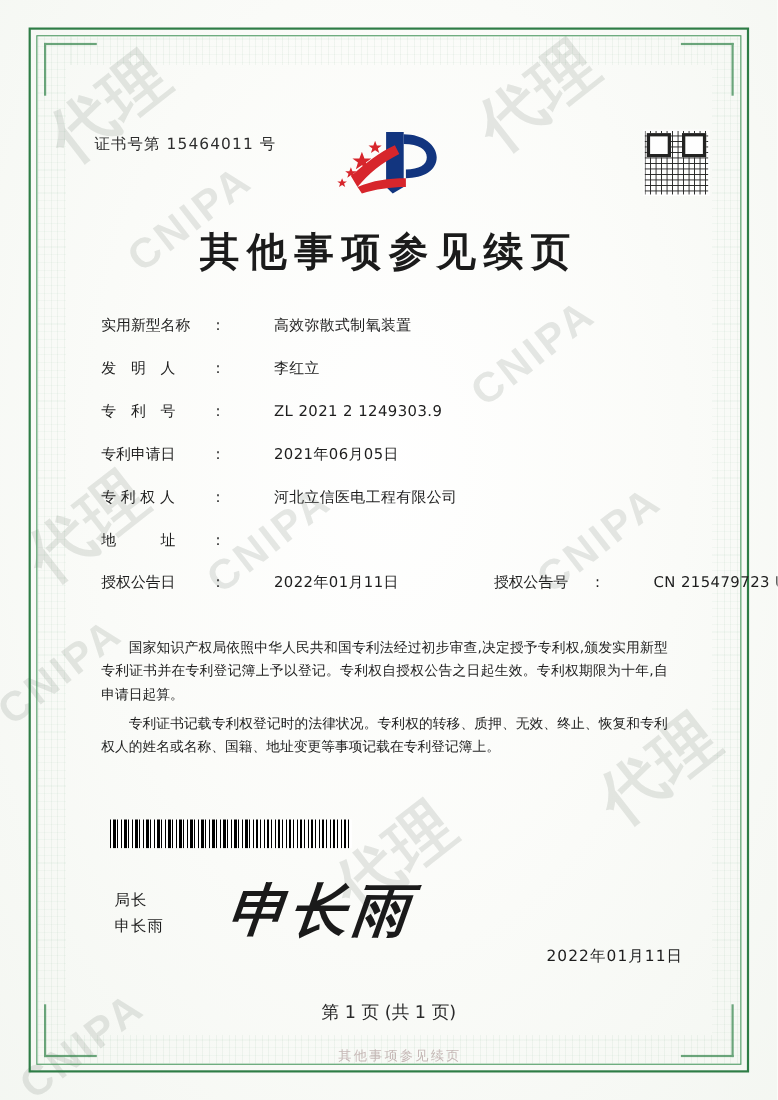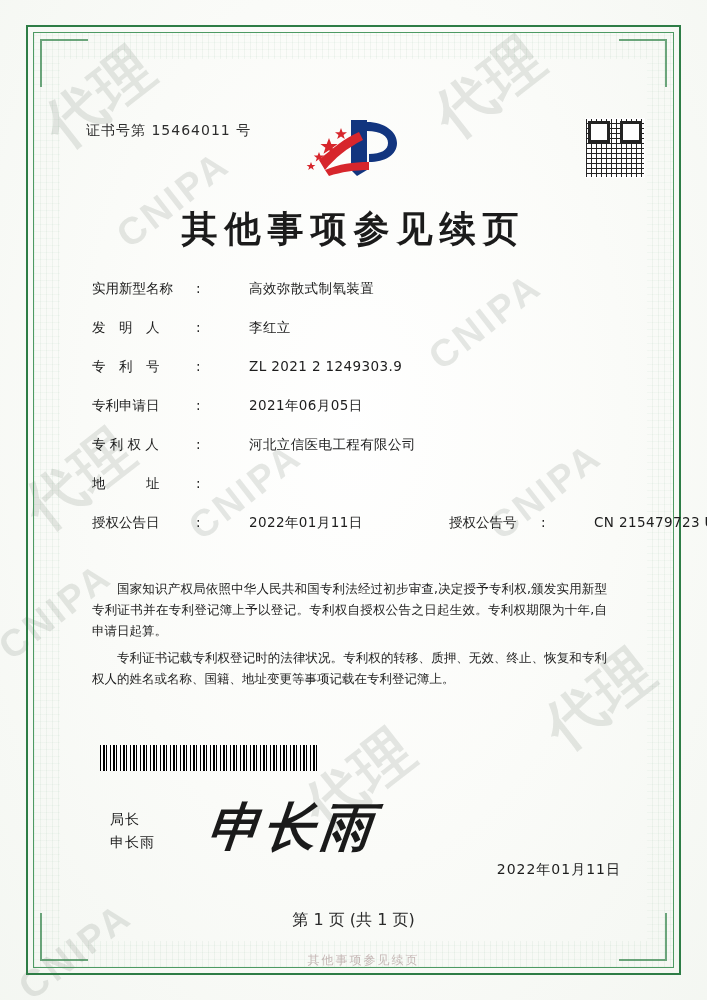--- a/index.html
+++ b/index.html
@@ -128,21 +128,21 @@
     font-family: "DejaVu Sans", sans-serif;
     font-size: 36px;
     font-weight: bold;
     letter-spacing: 7px;
     color: #1b1b1b;
   }
 
   
   .fields {
     position: absolute;
-    left: 92px; top: 280px;
+    left: 92px; top: 287px;
     width: 520px;
     font-family: "DejaVu Sans", sans-serif;
     font-size: 13.5px;
     color: #1d1d1d;
   }
   .frow {
     display: flex;
     align-items: baseline;
     margin-bottom: 21px;
   }
@@ -177,21 +177,21 @@
     width: 220px; height: 26px;
     background-image: repeating-linear-gradient(90deg,
       #000 0px, #000 1px, #fff 1px, #fff 3px,
       #000 3px, #000 5px, #fff 5px, #fff 6px,
       #000 6px, #000 7px, #fff 7px, #fff 10px);
   }
 
   
   .sig-label {
     position: absolute;
-    left: 110px; top: 808px;
+    left: 104px; top: 808px;
     font-family: "DejaVu Sans", sans-serif;
     font-size: 14px;
     line-height: 23px;
     color: #1d1d1d;
     letter-spacing: 1px;
   }
   .sig-script {
     position: absolute;
     left: 208px; top: 793px;
     font-family: "DejaVu Serif", serif;

